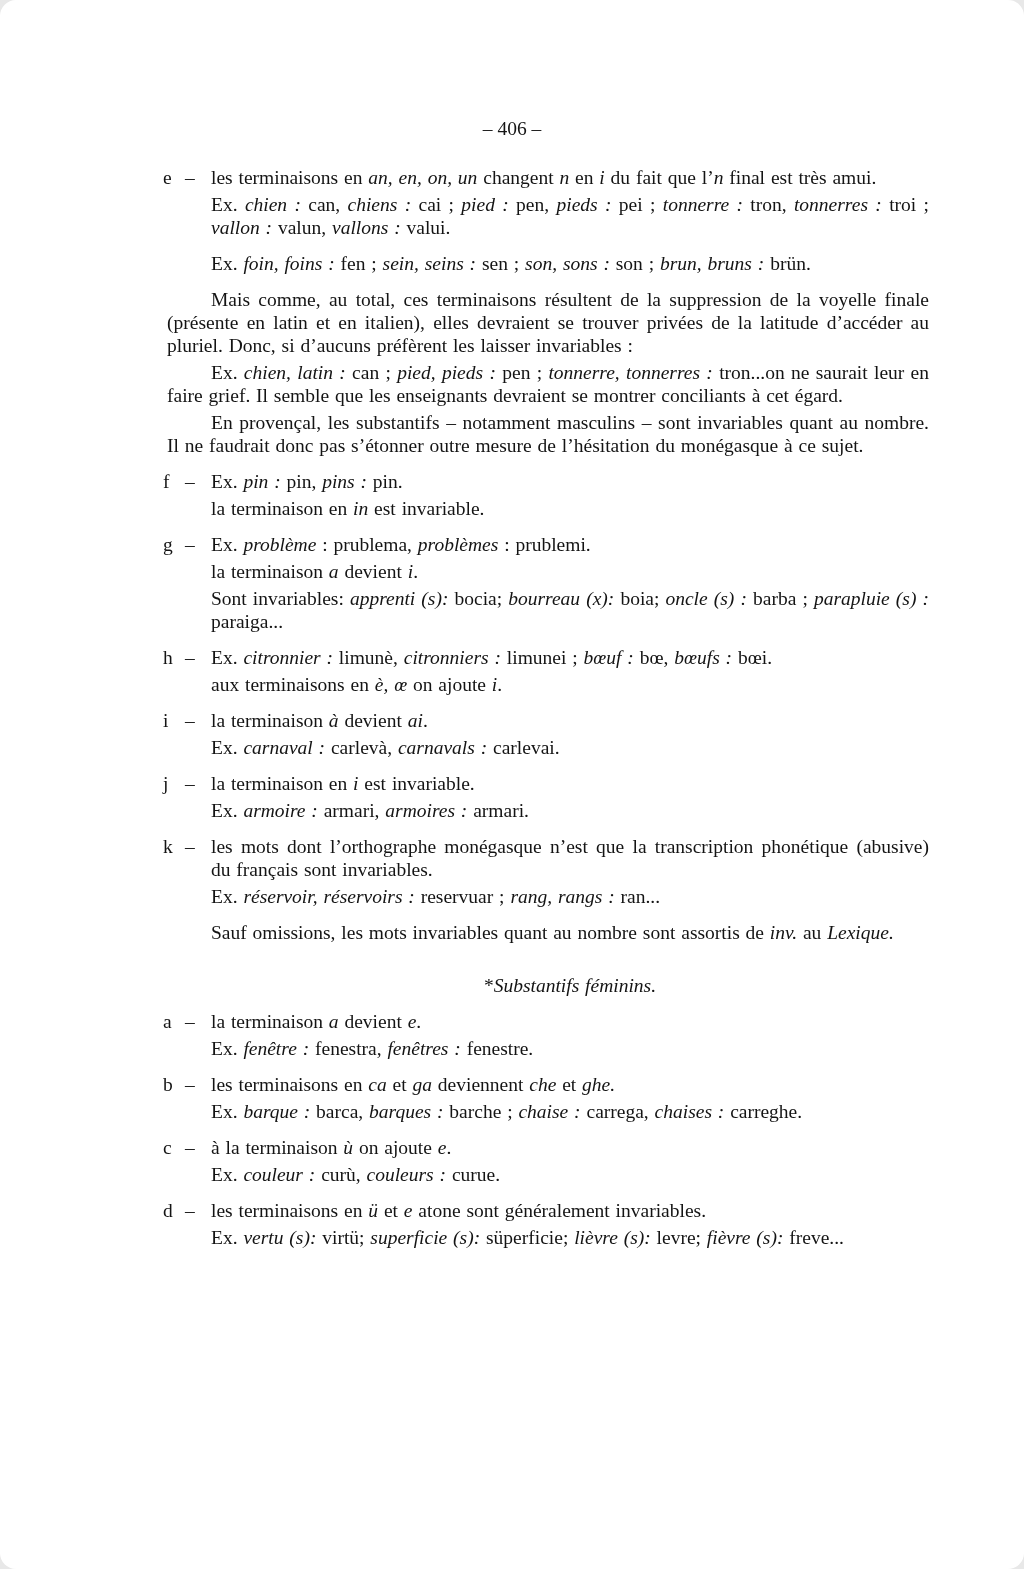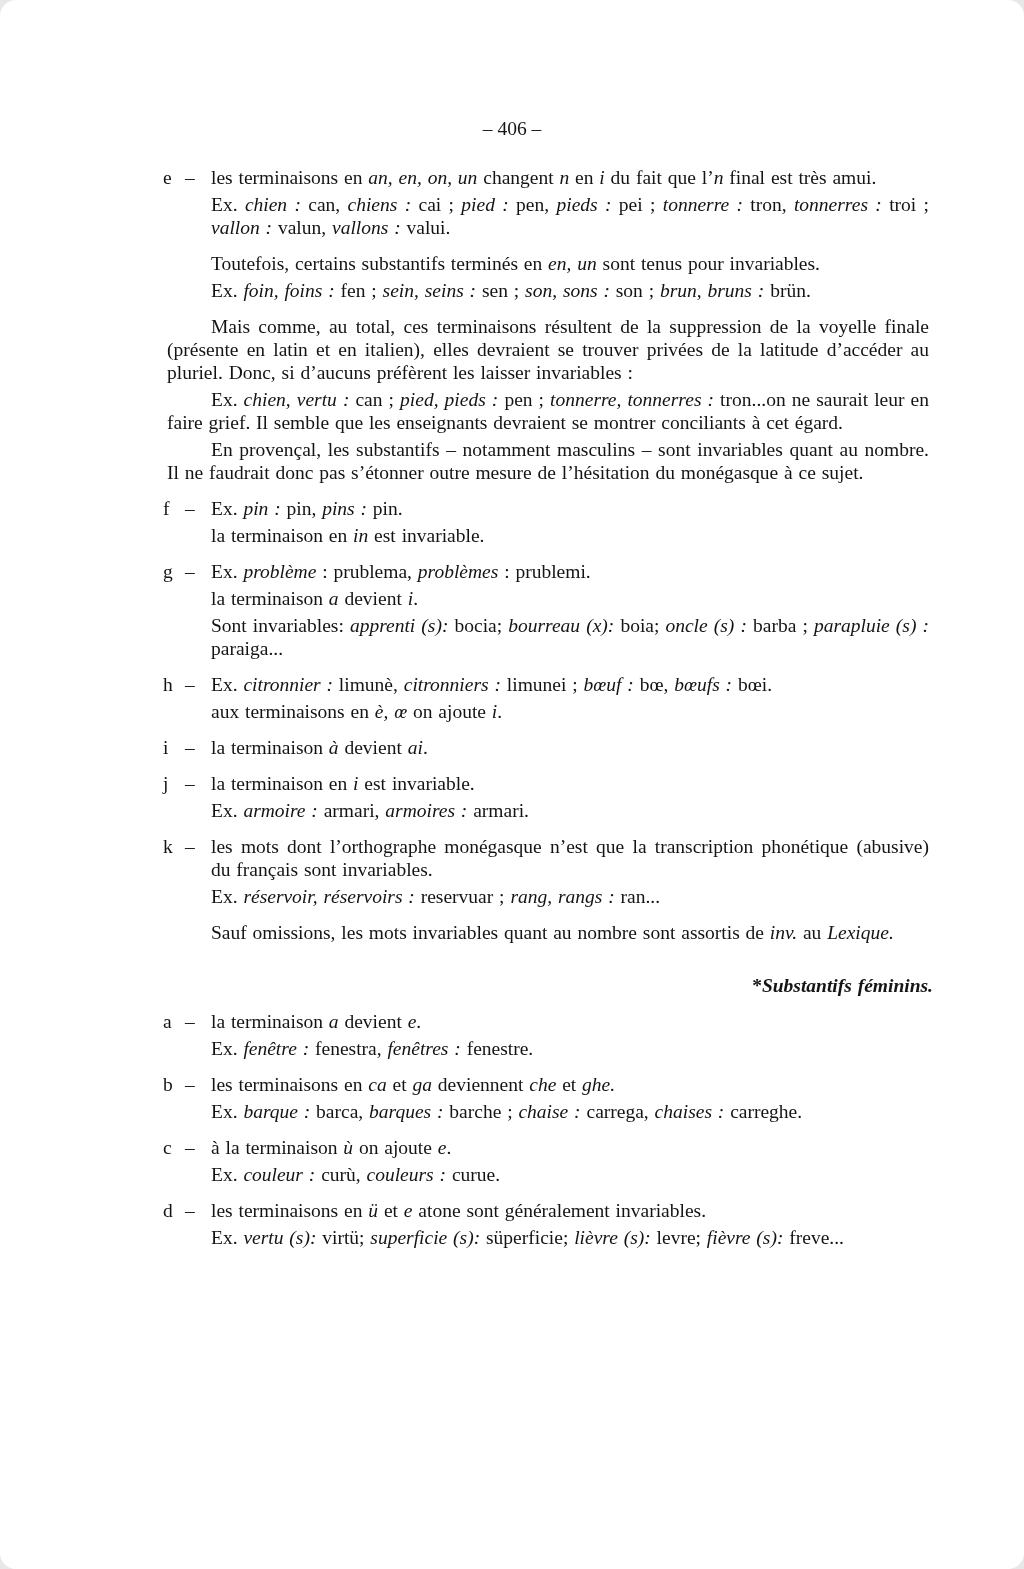--- a/index.html
+++ b/index.html
@@ -40,49 +40,47 @@
   .item .marker {
     position: absolute;
     left: -44px;
     top: 0;
     width: 44px;
   }
   .marker .letter { display: inline-block; width: 22px; }
   .marker .dash { display: inline-block; }
   .heading {
     margin: 30px 0 13px 44px;
-    text-align: right;
+    text-align: center;
     word-spacing: 0.05em;
-    font-weight: bold;
   }
   .gap-before { margin-top: 6px; }
   i { font-style: italic; }
 </style>
 </head>
 <body>
 
 <div class="page">
   <div class="page-number">– 406 –</div>
 
   <div class="body">
 
     <div class="item">
       <span class="marker"><span class="letter">e</span><span class="dash">–</span></span>
       <p class="p"><span>les terminaisons en </span><i>an, en, on, un</i><span> changent </span><i>n</i><span> en </span><i>i</i><span> du fait que l’</span><i>n</i><span> final est très amui.</span></p>
       <p class="p"><span>Ex. </span><i>chien :</i><span> can, </span><i>chiens :</i><span> cai ; </span><i>pied :</i><span> pen, </span><i>pieds :</i><span> pei ; </span><i>tonnerre :</i><span> tron, </span><i>tonnerres :</i><span> troi ; </span><i>vallon :</i><span> valun, </span><i>vallons :</i><span> valui.</span></p>
     </div>
 
     <div class="block">
-      <p class="p indent"><span>Toutefois, certains substantifs terminés en </span><i>en, un</i><span> sont tenus pour invariables.</span></p>
       <p class="p indent"><span>Ex. </span><i>foin, foins :</i><span> fen ; </span><i>sein, seins :</i><span> sen ; </span><i>son, sons :</i><span> son ; </span><i>brun, bruns :</i><span> brün.</span></p>
     </div>
 
     <div class="block">
       <p class="p indent"><span>Mais comme, au total, ces terminaisons résultent de la suppression de la voyelle finale (présente en latin et en italien), elles devraient se trouver privées de la latitude d’accéder au pluriel. Donc, si d’aucuns préfèrent les laisser invariables :</span></p>
-      <p class="p indent"><span>Ex. </span><i>chien, vertu :</i><span> can ; </span><i>pied, pieds :</i><span> pen ; </span><i>tonnerre, tonnerres :</i><span> tron...on ne saurait leur en faire grief. Il semble que les enseignants devraient se montrer conciliants à cet égard.</span></p>
+      <p class="p indent"><span>Ex. </span><i>chien, latin :</i><span> can ; </span><i>pied, pieds :</i><span> pen ; </span><i>tonnerre, tonnerres :</i><span> tron...on ne saurait leur en faire grief. Il semble que les enseignants devraient se montrer conciliants à cet égard.</span></p>
       <p class="p indent"><span>En provençal, les substantifs – notamment masculins – sont invariables quant au nombre. Il ne faudrait donc pas s’étonner outre mesure de l’hésitation du monégasque à ce sujet.</span></p>
     </div>
 
     <div class="item">
       <span class="marker"><span class="letter">f</span><span class="dash">–</span></span>
       <p class="p"><span>Ex. </span><i>pin :</i><span> pin, </span><i>pins :</i><span> pin.</span></p>
       <p class="p"><span>la terminaison en </span><i>in</i><span> est invariable.</span></p>
     </div>
 
     <div class="item">
@@ -94,20 +92,21 @@
 
     <div class="item">
       <span class="marker"><span class="letter">h</span><span class="dash">–</span></span>
       <p class="p"><span>Ex. </span><i>citronnier :</i><span> limunè, </span><i>citronniers :</i><span> limunei ; </span><i>bœuf :</i><span> bœ, </span><i>bœufs :</i><span> bœi.</span></p>
       <p class="p"><span>aux terminaisons en </span><i>è, œ</i><span> on ajoute </span><i>i</i><span>.</span></p>
     </div>
 
     <div class="item">
       <span class="marker"><span class="letter">i</span><span class="dash">–</span></span>
       <p class="p"><span>la terminaison </span><i>à</i><span> devient </span><i>ai</i><span>.</span></p>
+      <p class="p"><span>Ex. </span><i>carnaval :</i><span> carlevà, </span><i>carnavals :</i><span> carlevai.</span></p>
     </div>
 
     <div class="item">
       <span class="marker"><span class="letter">j</span><span class="dash">–</span></span>
       <p class="p"><span>la terminaison en </span><i>i</i><span> est invariable.</span></p>
       <p class="p"><span>Ex. </span><i>armoire :</i><span> armari, </span><i>armoires :</i><span> armari.</span></p>
     </div>
 
     <div class="item">
       <span class="marker"><span class="letter">k</span><span class="dash">–</span></span>

